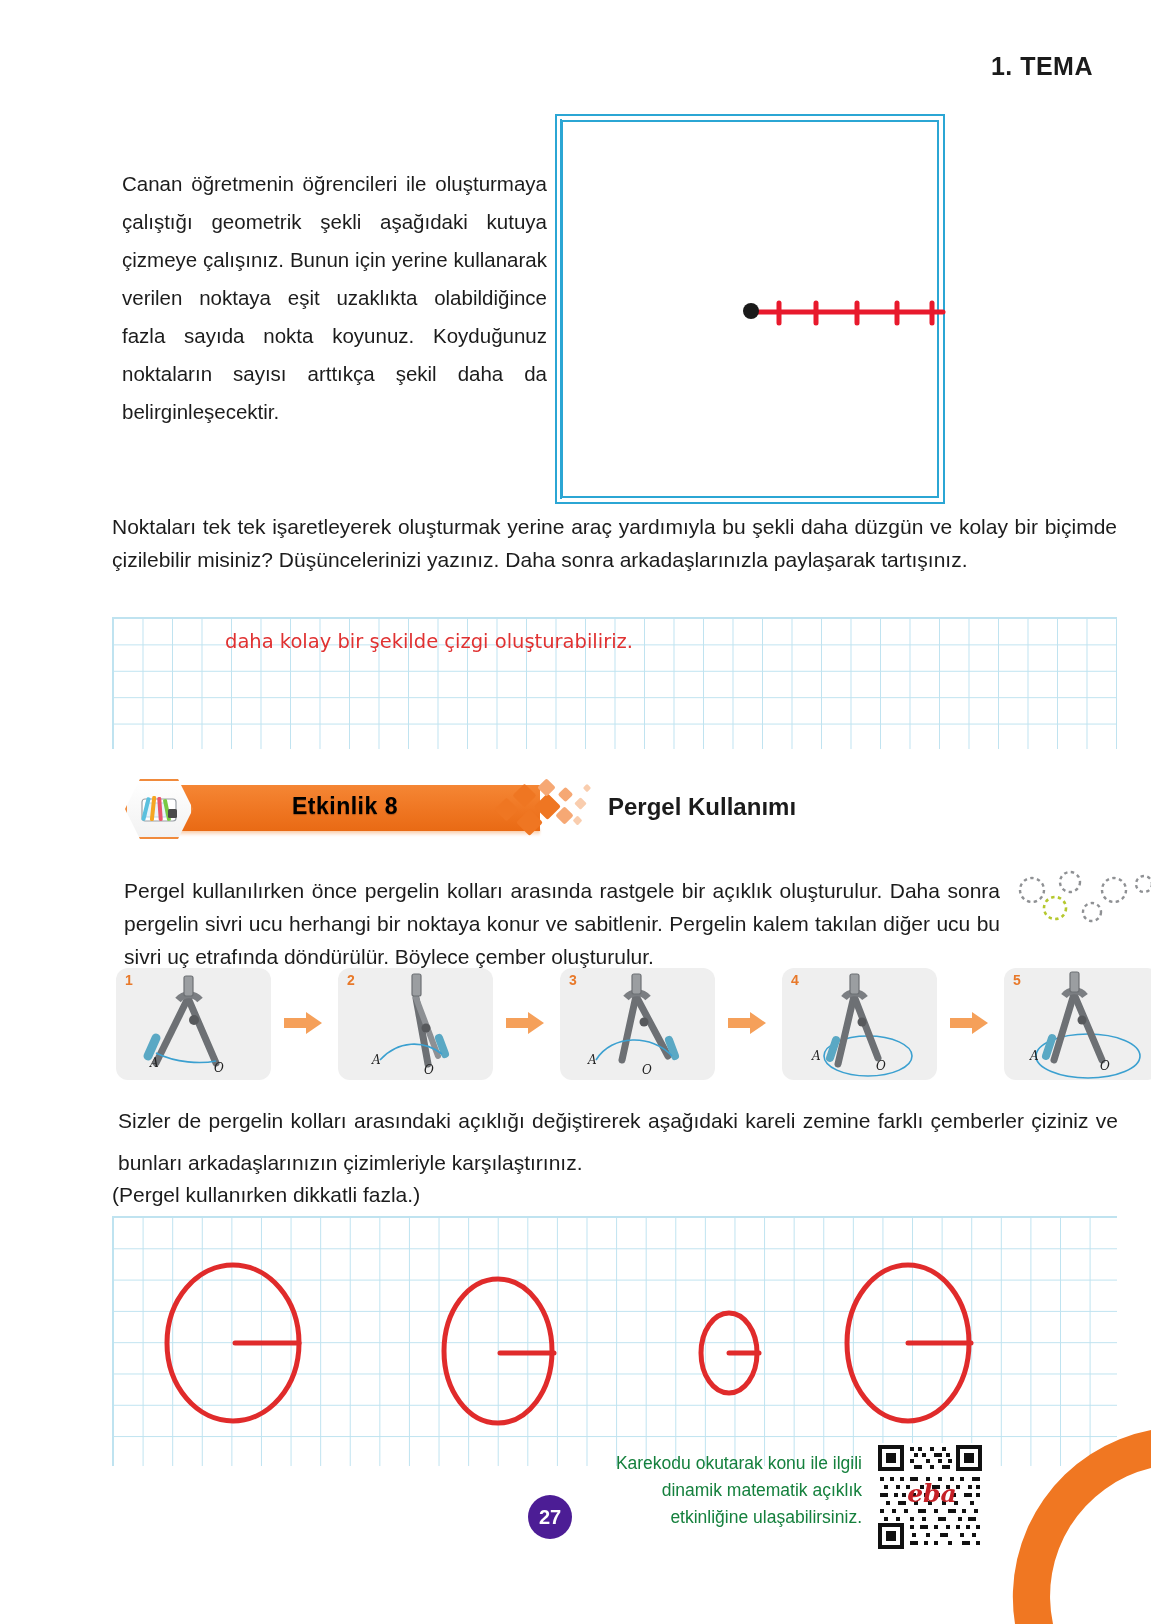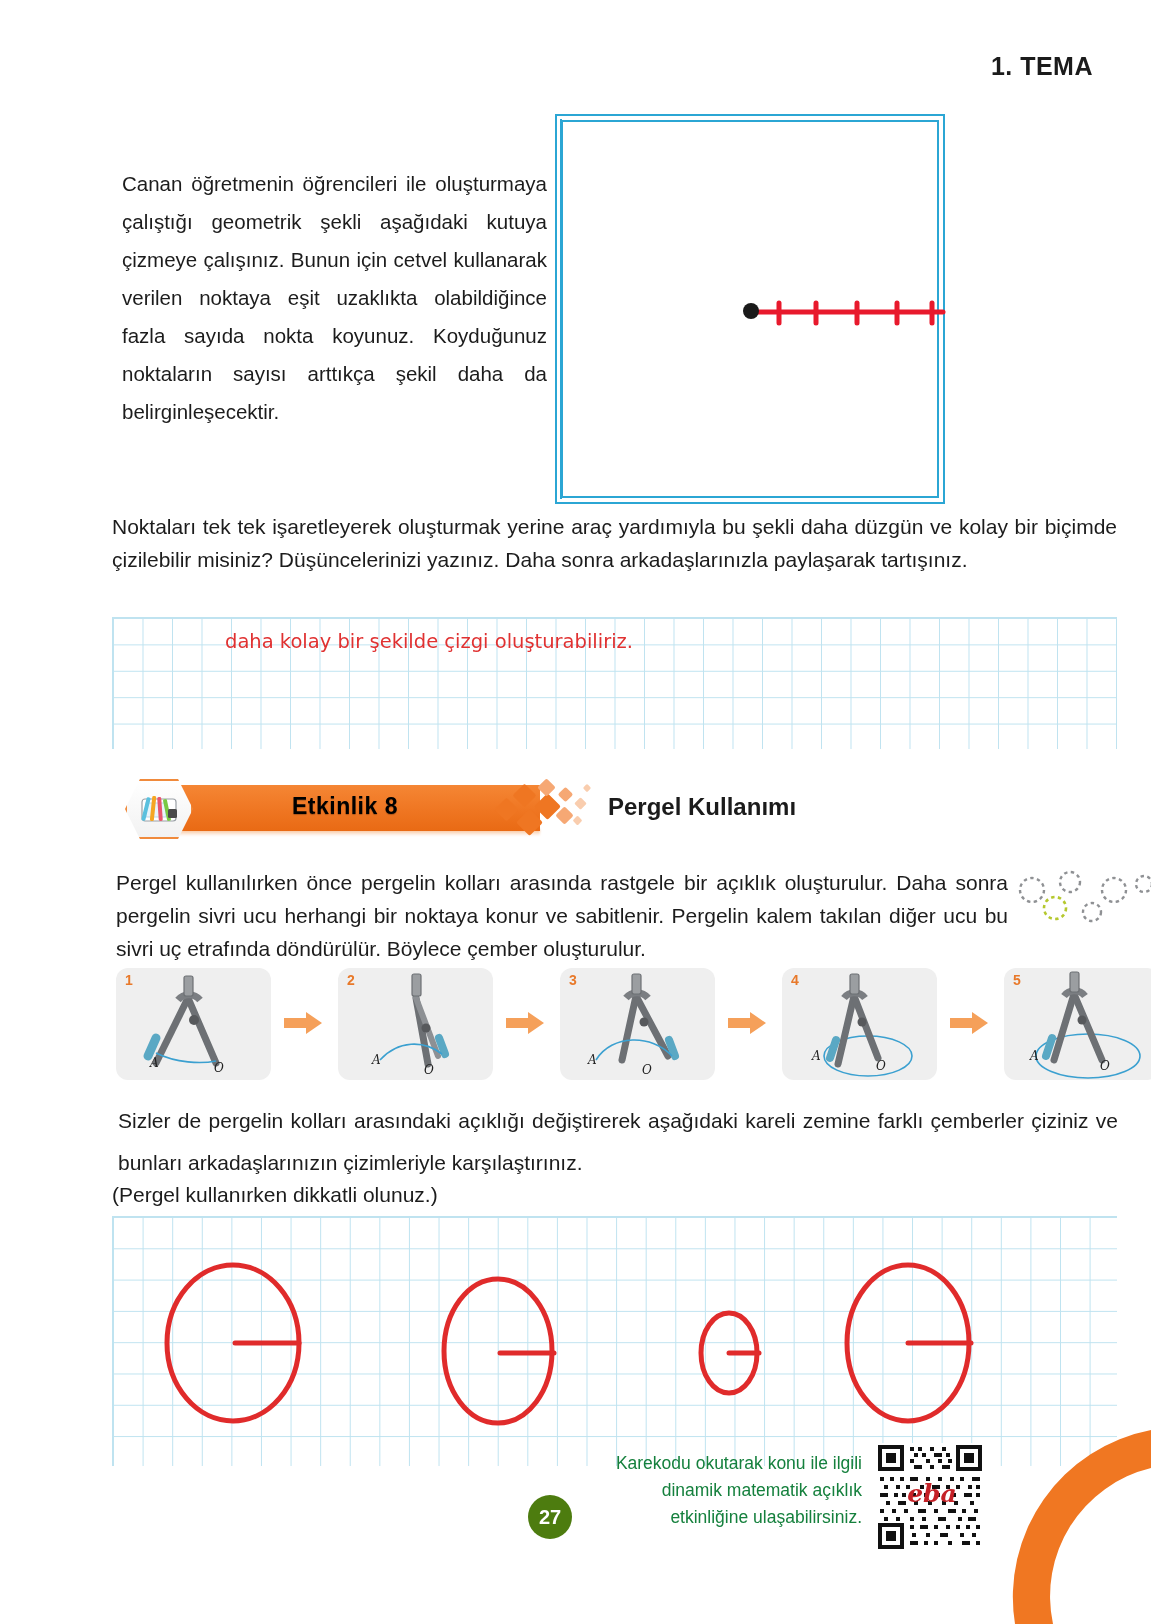--- a/index.html
+++ b/index.html
@@ -98,21 +98,21 @@
   .banner-title{
     position:absolute; left:488px; top:14px;
     font-size:24px; font-weight:bold; color:#1b1b1b;
   }
 
   
   .compass-para{
     position:absolute; left:112px; top:862px; width:900px;
     font-size:21px; line-height:33px; text-align:justify; color:#1c1c1c;
   }
-  .compass-para p{ margin:4px; }
+  .compass-para p{ margin:12px; }
 
   
   .gears{ position:absolute; left:1010px; top:868px; width:145px; height:62px; }
 
   
   .steps{ position:absolute; left:116px; top:968px; width:1000px; height:112px; }
   .step{
     position:absolute; top:0; width:155px; height:112px;
     background:#efefef; border-radius:12px; overflow:hidden;
   }
@@ -152,32 +152,32 @@
   }
   .qr-note div{ white-space:nowrap; }
   .qr{ position:absolute; left:876px; top:1443px; width:108px; height:108px; }
   .eba{
     position:absolute; left:900px; top:1479px; width:64px; height:30px;
     color:#c52127; font-size:25px; font-style:italic; font-weight:bold;
     font-family:"DejaVu Serif", serif; text-align:center; line-height:30px;
   }
   .page-badge{
     position:absolute; left:528px; top:1495px; width:44px; height:44px;
-    background:#4d7c0f; border-radius:50%; color:#fff;
+    background:#4c1d95; border-radius:50%; color:#fff;
     font-size:20px; font-weight:bold; text-align:center; line-height:44px;
   }
   .corner-arc{ position:absolute; right:0; bottom:0; width:170px; height:230px; }
 </style>
 </head>
 <body>
 
 <div class="tema">1. TEMA</div>
 
 <div class="intro">
-  <p>Canan öğretmenin öğrencileri ile oluşturmaya çalıştığı geometrik şekli aşağıdaki kutuya çizmeye çalışınız. Bunun için cetvel kullanarak verilen noktaya eşit uzaklıkta olabildiğince fazla sayıda nokta koyunuz. Koyduğunuz noktaların sayısı arttıkça şekil daha da belirginleşecektir.</p>
+  <p>Canan öğretmenin öğrencileri ile oluşturmaya çalıştığı geometrik şekli aşağıdaki kutuya çizmeye çalışınız. Bunun için yerine kullanarak verilen noktaya eşit uzaklıkta olabildiğince fazla sayıda nokta koyunuz. Koyduğunuz noktaların sayısı arttıkça şekil daha da belirginleşecektir.</p>
 </div>
 
 <div class="draw-box">
   <div class="inner-border"></div>
   <svg class="ray" viewBox="0 0 390 390">
     <g stroke="#e8192c" stroke-width="5" stroke-linecap="round">
       <line x1="192" y1="196" x2="386" y2="196"></line>
       <line x1="222" y1="187" x2="222" y2="207"></line>
       <line x1="259" y1="187" x2="259" y2="207"></line>
       <line x1="300" y1="187" x2="300" y2="207"></line>
@@ -337,21 +337,21 @@
       <path d="M48 70 l-6 18" stroke="#5aa8c4" stroke-width="8" stroke-linecap="round"></path>
       <text x="26" y="92" font-family="DejaVu Serif, serif" font-size="12" font-style="italic" fill="#222">A</text>
       <text x="96" y="102" font-family="DejaVu Serif, serif" font-size="12" font-style="italic" fill="#222">O</text>
     </svg>
   </div>
 </div>
 
 <div class="instr">
   <p>Sizler de pergelin kolları arasındaki açıklığı değiştirerek aşağıdaki kareli zemine farklı çemberler çiziniz ve bunları arkadaşlarınızın çizimleriyle karşılaştırınız.</p>
 </div>
-<div class="instr2">(Pergel kullanırken dikkatli olunuz.)</div>
+<div class="instr2">(Pergel kullanırken dikkatli fazla.)</div>
 
 <div class="circle-grid">
   <svg class="circle-layer" viewBox="0 0 1005 250">
     <g fill="none" stroke="#e02b2b" stroke-width="5" stroke-linecap="round">
       <ellipse cx="120" cy="126" rx="66" ry="78"></ellipse>
       <line x1="122" y1="126" x2="186" y2="126"></line>
       <ellipse cx="385" cy="134" rx="54" ry="72"></ellipse>
       <line x1="387" y1="136" x2="441" y2="136"></line>
       <ellipse cx="616" cy="136" rx="28" ry="40"></ellipse>
       <line x1="616" y1="136" x2="646" y2="136"></line>

